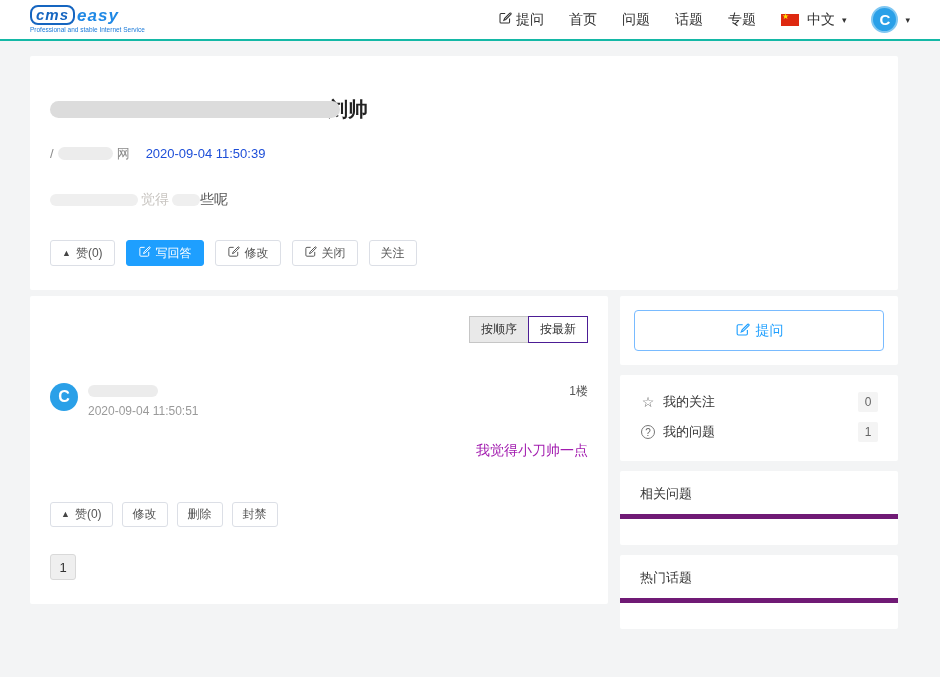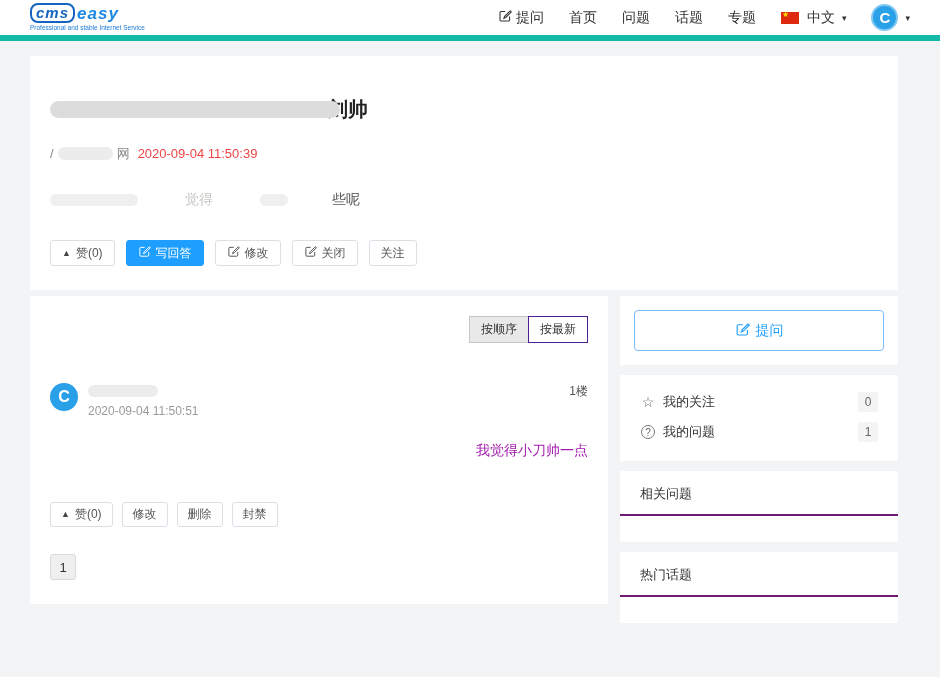--- a/index.html
+++ b/index.html
@@ -1,20 +1,20 @@
 <!DOCTYPE html>
 <html><head>
 <meta charset="utf-8">
 <style>
   * { box-sizing: border-box; margin: 0; padding: 0; }
   html,body { background:#f3f4f5; font-family:"Liberation Sans","DejaVu Sans",sans-serif; color:#333; }
   .page { width:940px; height:677px; overflow:hidden; background:#f3f4f5; position:relative; }
 
   
-  .header { height:41px; background:#fff; border-bottom:6px solid #14b8a6; display:flex; align-items:center; padding:0 30px; }
+  .header { height:41px; background:#fff; border-bottom:2px solid #14b8a6; display:flex; align-items:center; padding:0 30px; }
   .logo { display:flex; flex-direction:column; line-height:1; cursor:pointer; }
   .logo-row { display:flex; align-items:center; }
   .logo-cms { font-weight:bold; font-size:15px; font-style:italic; color:#1565c0; border:2px solid #1565c0; border-radius:8px; padding:0 4px 1px; letter-spacing:1px; }
   .logo-easy { font-weight:bold; font-size:17px; font-style:italic; color:#1e88e5; margin-left:2px; letter-spacing:1px; }
   .logo-tagline { font-size:6.5px; color:#1a7ad9; margin-top:2px; white-space:nowrap; }
   .search-box { margin-left:26px; width:146px; height:27px; border:1px solid #d9d9d9; background:#fff; display:flex; align-items:center; padding:0 6px; }
   .search-box input { border:none; outline:none; flex:1; width:100px; font-size:12px; color:#333; font-family:inherit; }
   .search-box input::placeholder { color:#b8b8b8; }
   .search-btn { background:none; border:none; cursor:pointer; display:flex; align-items:center; padding:2px; }
   .nav { margin-left:auto; display:flex; align-items:center; gap:25px; font-size:14px; color:#333; }
@@ -29,22 +29,22 @@
   .content { width:868px; margin:15px 0 0 30px; }
   .card { background:#fff; border-radius:2px; }
 
   
   .q-card { padding:42px 20px 24px; }
   .q-title { font-size:20px; font-weight:bold; color:#222; display:flex; align-items:center; height:22px; }
   .pill { display:inline-block; background:#dcdcdc; border-radius:9px; }
   .pill-title { width:290px; height:17px; position:relative; z-index:2; margin-right:-12px; }
   .q-meta { margin-top:26px; font-size:13px; color:#8a8a8a; display:flex; align-items:center; height:15px; }
   .pill-author { width:55px; height:13px; background:#ececec; border-radius:7px; margin:0 4px; }
-  .q-meta .meta-time { color:#ef4444; margin-left:8px; }
-  .q-content { margin-top:31px; font-size:14px; color:#555; display:flex; align-items:center; height:16px;gap:44px; }
+  .q-meta .meta-time { color:#1d4ed8; margin-left:16px; }
+  .q-content { margin-top:31px; font-size:14px; color:#555; display:flex; align-items:center; height:16px; }
   .pill-content { height:12px; background:#efefef; border-radius:6px; }
   .faint { color:#c9c6c2; margin:0 3px; }
   .q-actions { margin-top:32px; display:flex; align-items:center; }
 
   .btn { display:inline-flex; align-items:center; gap:5px; height:26px; padding:0 11px; border:1px solid #dcdfe6; background:#fff; color:#555; font-size:12px; border-radius:3px; margin-right:11px; cursor:pointer; font-family:inherit; white-space:nowrap; }
   .btn svg { flex:none; }
   .btn-primary { background:#1e9fff; border-color:#1e9fff; color:#fff; }
   .tri { font-size:9px; line-height:1; color:#444; }
 
   
@@ -71,21 +71,21 @@
 
   
   .s-card { margin-bottom:10px; }
   .ask-card { padding:14px; }
   .ask-btn { width:100%; height:41px; background:#fff; border:1px solid #79bbff; border-radius:4px; color:#1e9fff; font-size:14px; display:flex; align-items:center; justify-content:center; gap:6px; cursor:pointer; font-family:inherit; }
   .my-card { padding:12px 20px 14px; }
   .my-row { display:flex; align-items:center; height:30px; font-size:13px; color:#333; cursor:pointer; }
   .my-row .mi { width:16px; color:#666; display:inline-flex; align-items:center; justify-content:center; margin-right:7px; font-size:14px; }
   .qmark { width:14px; height:14px; border:1px solid #777; border-radius:50%; font-size:10px; color:#666; display:inline-flex; align-items:center; justify-content:center; }
   .badge { margin-left:auto; min-width:20px; height:20px; background:#f4f4f4; color:#666; font-size:12px; display:inline-flex; align-items:center; justify-content:center; padding:0 6px; border-radius:2px; }
-  .list-card .list-title { padding:14px 20px 11px; font-size:13px; color:#333; border-bottom:2px solid #701a75; }
+  .list-card .list-title { padding:14px 20px 11px; font-size:13px; color:#333; border-bottom:5px solid #701a75; }
   .list-card .list-body { height:26px; }
 </style>
 </head>
 <body>
 
 <div class="page">
 
   <div class="header">
     <div class="logo">
       <div class="logo-row">

